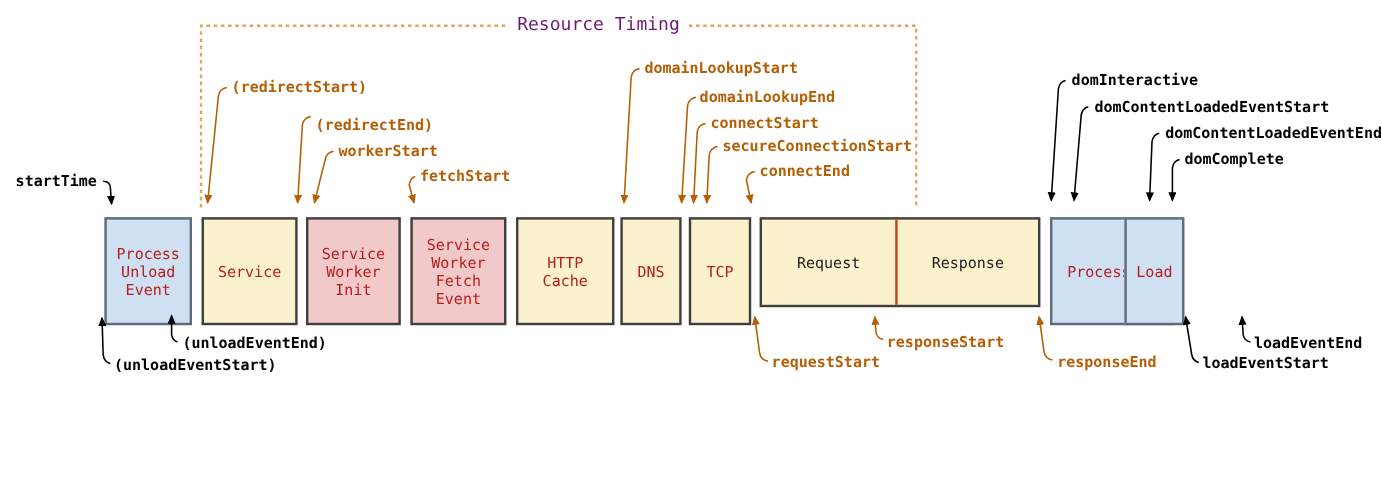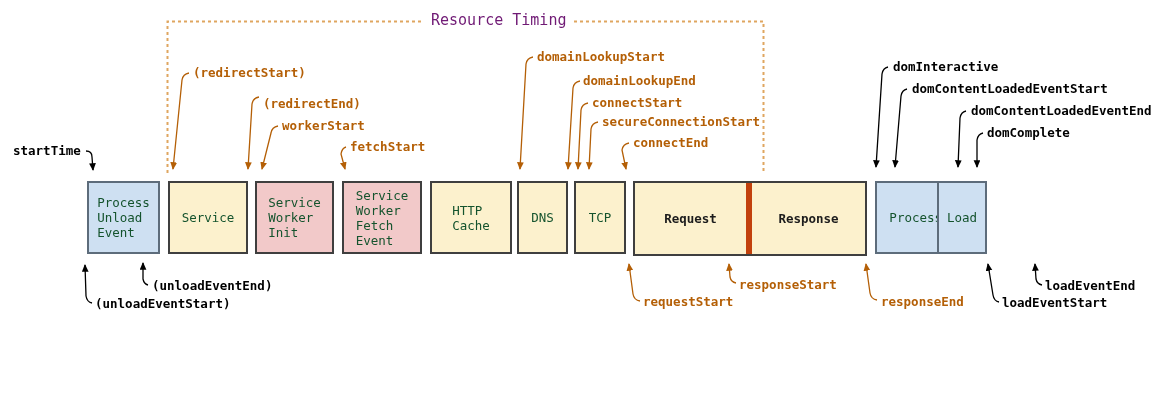--- a/index.html
+++ b/index.html
@@ -2,38 +2,38 @@
 <html><head>
 <meta charset="utf-8">
 <style>
   html,body{margin:0;padding:0;background:#ffffff;}
   .canvas{
     position:relative;width:1152px;height:410px;background:#ffffff;
     font-family:"DejaVu Sans Mono","Liberation Mono",monospace;
     overflow:hidden;
   }
   .box{
-    position:absolute;top:181px;height:73px;box-sizing:border-box;
+    position:absolute;top:181px;height:90px;box-sizing:border-box;
     border:2px solid #3f3f3f;display:flex;align-items:center;justify-content:center;
-    font-size:12.5px;line-height:15px;color:#14532d;
+    text-align:center;font-size:12.5px;line-height:15px;color:#b91c1c;
     white-space:pre-line;
   }
   .box.blue{background:#cee0f2;border-color:#5d6c7b;}
   .box.yellow{background:#fcf1cd;}
   .box.pink{background:#f2c9c9;}
   .rr-group{
     position:absolute;left:633px;top:181px;width:234px;height:75px;box-sizing:border-box;
     border:2px solid #3f3f3f;background:#fcf1cd;display:flex;
   }
   .rr-cell{
     display:flex;align-items:center;justify-content:center;text-align:center;
-    font-size:12.5px;color:#1c1c1c;box-sizing:border-box;font-weight:bold;
+    font-size:12.5px;color:#1c1c1c;box-sizing:border-box;
   }
   .rr-cell.request{width:111px;}
-  .rr-cell.response{width:119px;border-left:6px solid #c2410c;flex:1;}
+  .rr-cell.response{width:119px;border-left:2px solid #c2410c;flex:1;}
   .lbl{position:absolute;font-size:12.5px;font-weight:bold;white-space:nowrap;line-height:13px;}
   .lbl.orange{color:#b45f06;}
   .lbl.black{color:#000000;}
   .rt-title{
     position:absolute;left:424px;top:11px;font-size:15px;color:#701a75;
     background:#ffffff;padding:0 7px;white-space:nowrap;z-index:3;
   }
   svg.overlay{position:absolute;left:0;top:0;z-index:2;}
   .lbl{z-index:4;}
   .box,.rr-group{z-index:1;}

